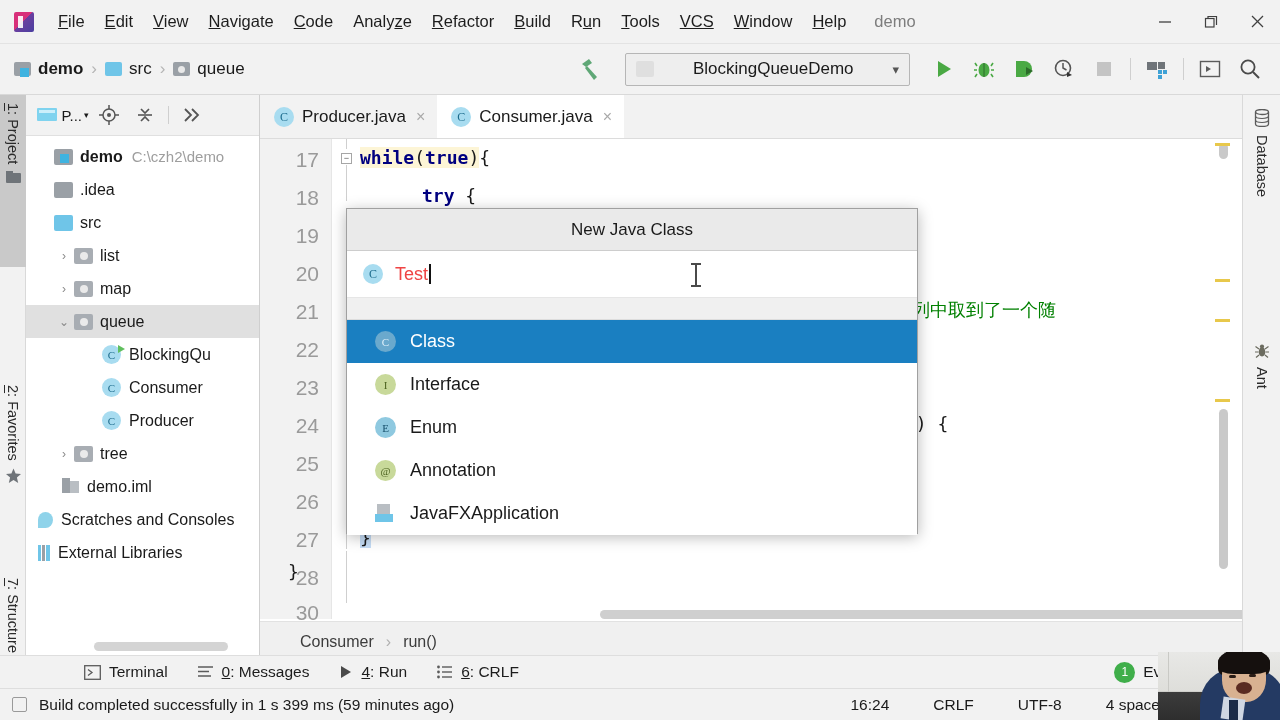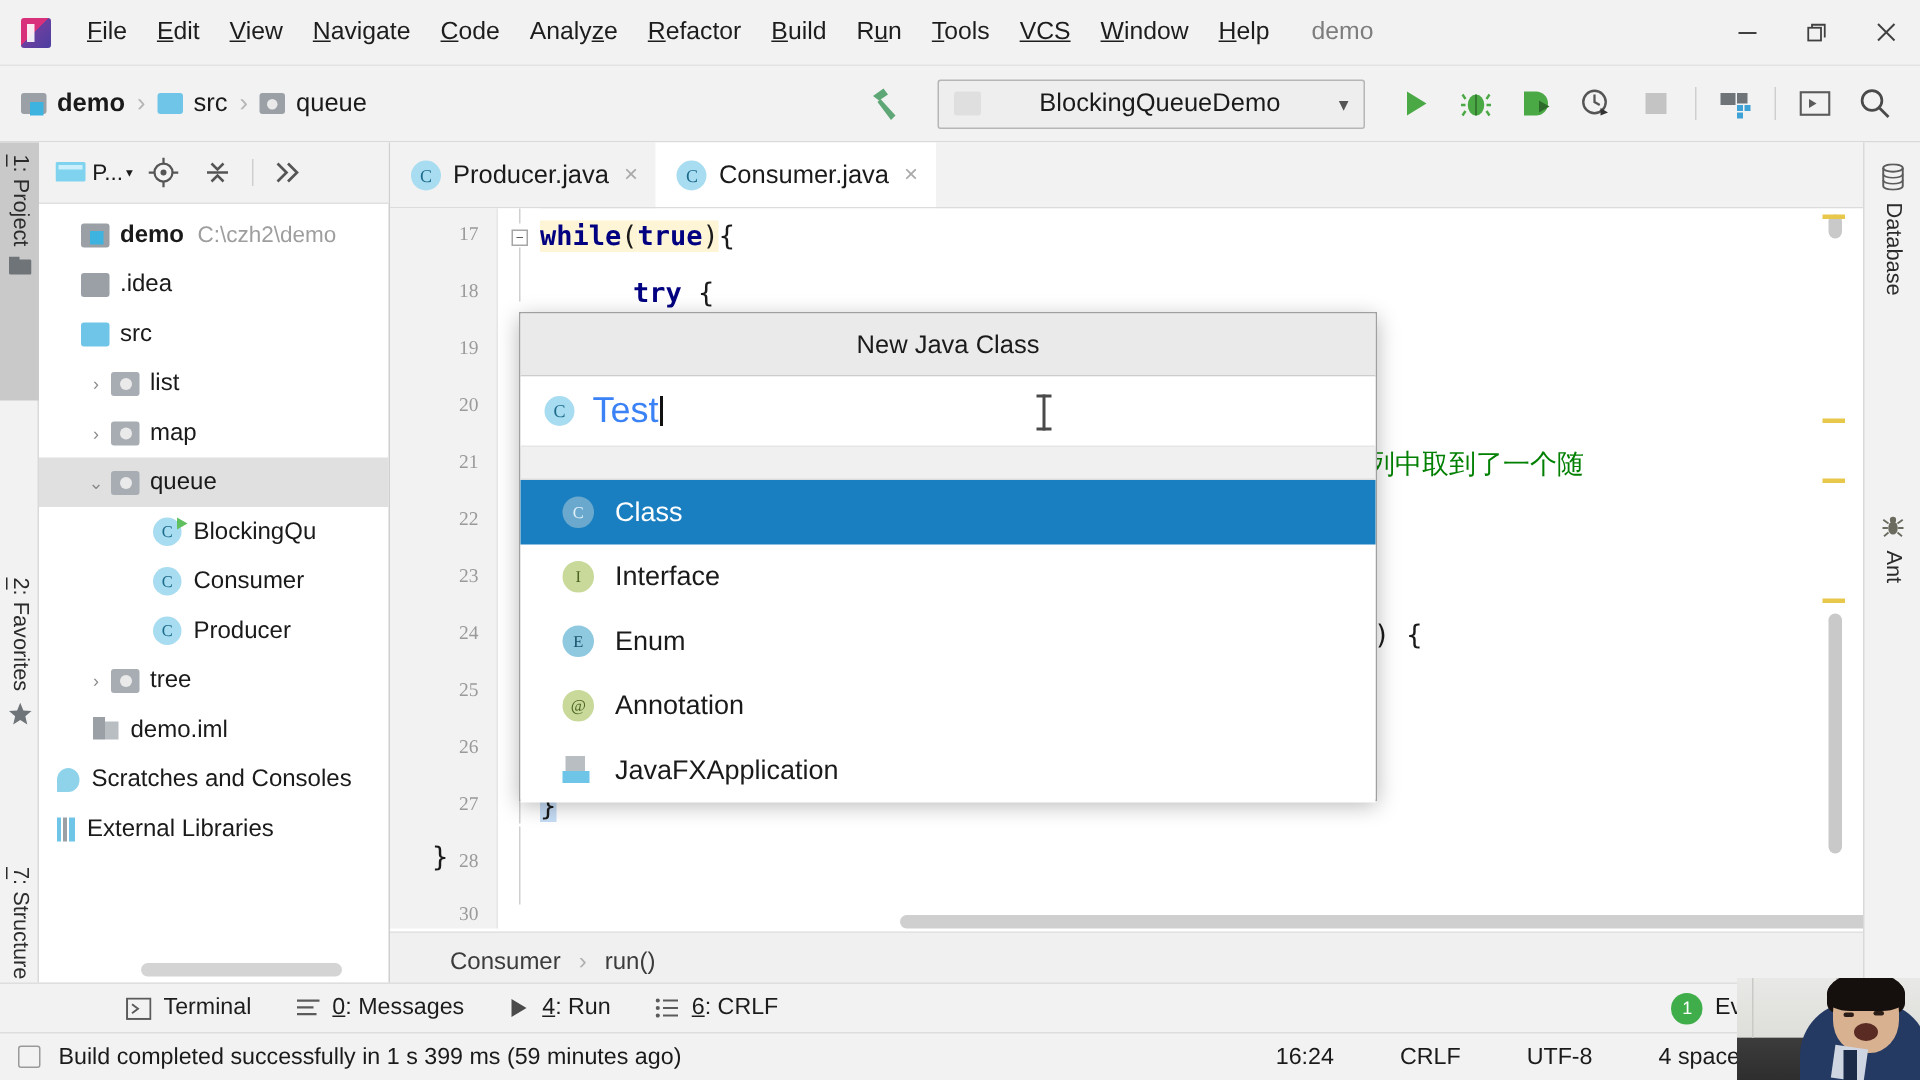--- a/index.html
+++ b/index.html
@@ -159,22 +159,22 @@
   .etab .cls-ic { width:20px;height:20px;font-size:12px; }
   .etab .xc { color:#a9a9a9; font-size:16px; margin-left:10px; }
   .tabs-underline { position:absolute; left:0; bottom:0; width:982px; height:1px; background:#dcdcdc; }
 
   .codewrap { position:absolute; top:44px; left:0; width:982px; height:522px; background:#fff; }
   .gutter {
     position:absolute; top:0; left:0; width:72px; height:480px; background:#f2f2f2;
     border-right:1px solid #e6e6e6;
   }
   .lnum {
-    position:absolute; right:12px; font-size:13px; color:#9a9a9a;
-    font-family:Liberation Serif, serif;
+    position:absolute; right:12px; font-size:21px; color:#9a9a9a;
+    font-family:Liberation Sans, sans-serif;
   }
   .foldcol { position:absolute; left:72px; top:0; width:28px; height:480px; background:#fff; }
   .foldline { position:absolute; left:14px; width:1px; background:#cfcfcf; }
   .foldmark {
     position:absolute; left:9px; width:11px; height:11px; border:1px solid #a6a6a6;
     background:#fff; color:#555; font-size:9px; line-height:9px; text-align:center;
   }
   .code {
     position:absolute; left:100px; top:0; width:860px; height:480px;
     font-family:"DejaVu Sans Mono", monospace; font-size:18px; white-space:pre;
@@ -245,21 +245,21 @@
   .dlg-title {
     height:42px; background:#eaeaea; border-bottom:1px solid #cdcdcd;
     display:flex; align-items:center; justify-content:center;
     font-size:17px; color:#1a1a1a;
   }
   .dlg-input {
     height:47px; background:#fff; display:flex; align-items:center; padding-left:16px;
     border-bottom:1px solid #e6e6e6; position:relative;
   }
   .dlg-input .cls-ic { width:20px;height:20px;font-size:12px;margin-right:12px; }
-  .dlg-input .val { font-size:24px; color:#3b82f6; }
+  .dlg-input .val { font-size:18px; color:#ef4444; }
   .caret {
     display:inline-block; width:1.5px; height:20px; background:#111; margin-left:1px;
     vertical-align:-4px;
   }
   .ibeam {
     position:absolute; left:348px; top:12px; width:2px; height:24px; background:#4a4a4a;
   }
   .ibeam::before,.ibeam::after{
     content:""; position:absolute; left:-4px; width:10px; height:2px; background:#4a4a4a;
   }

